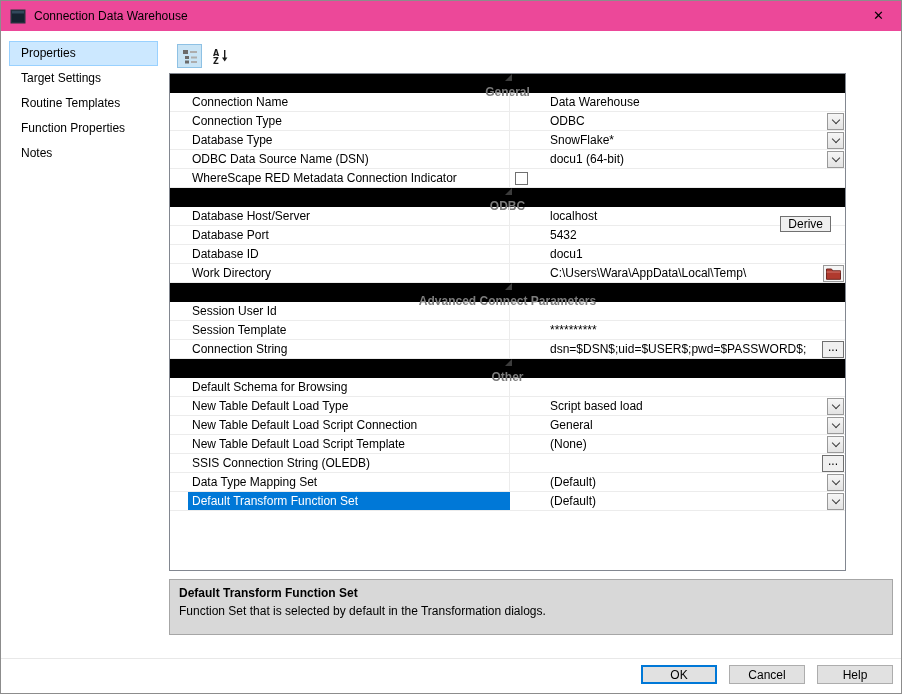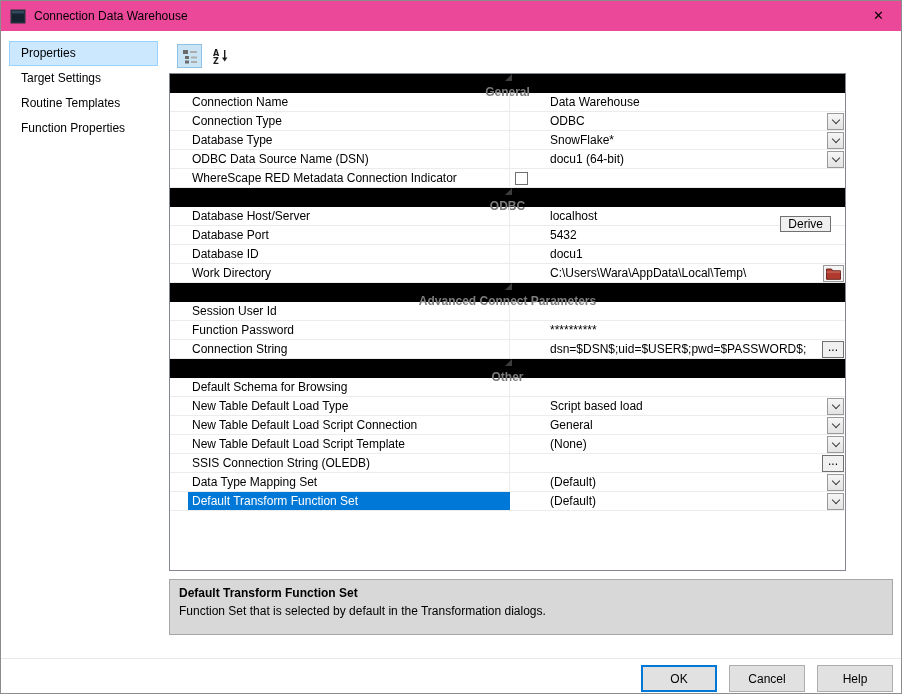--- a/index.html
+++ b/index.html
@@ -37,21 +37,21 @@
   .chev { width:6px; height:6px; border-right:1.5px solid #3c3c3c; border-bottom:1.5px solid #3c3c3c; transform:rotate(45deg); margin-top:-3px; }
   .ellipsis-btn { flex:0 0 22px; height:17px; margin-right:1px; border:1px solid #707070; background:#f0f0f0; font:inherit; line-height:10px; padding:0 0 4px 0; align-self:center; }
   .folder-btn { flex:0 0 21px; height:17px; margin-right:1px; border:1px solid #9a9a9a; background:#f5f5f5; padding:0; display:flex; align-items:center; justify-content:center; align-self:center; }
   .checkbox { width:13px; height:13px; border:1px solid #707070; background:#fff; margin-left:1px; display:inline-block; }
 
   .desc-panel { position:absolute; left:168px; top:578px; width:724px; height:56px; background:#d8d8d8; border:1px solid #a6a6a6; padding:6px 9px; }
   .desc-title { font-weight:bold; margin-bottom:4px; }
 
   .footer-sep { position:absolute; left:0; top:657px; width:100%; height:1px; background:#e8e8e8; }
   .footer { position:absolute; top:664px; right:8px; display:flex; gap:12px; }
-  .btn { width:76px; height:27px; background:#e1e1e1; border:1px solid #adadad; font:inherit; }
+  .btn { width:76px; height:19px; background:#e1e1e1; border:1px solid #adadad; font:inherit; }
   .btn.default { border:2px solid var(--accent); }
 </style>
 </head>
 <body>
 
 <div class="window">
 
   <div class="titlebar">
     <span class="app-icon">
       <svg width="16" height="15" viewBox="0 0 16 15">
@@ -62,20 +62,21 @@
     </span>
     <span class="title">Connection Data Warehouse</span>
     <button class="close-btn">✕</button>
   </div>
 
   <div class="sidebar" id="sidebar">
       <div class="side-item selected">Properties</div>
       <div class="side-item">Target Settings</div>
       <div class="side-item">Routine Templates</div>
       <div class="side-item">Function Properties</div>
+      <div class="side-item">Notes</div>
     </div>
 
   <div class="toolbar">
     <button class="tool-btn active">
       <svg width="16" height="16" viewBox="0 0 16 16">
         <rect x="1" y="2" width="5" height="4" fill="#6b6b6b"></rect>
         <rect x="8" y="3" width="7" height="2" fill="#adadad"></rect>
         <rect x="3" y="8" width="4" height="3" fill="#6b6b6b"></rect>
         <rect x="9" y="8.5" width="6" height="2" fill="#adadad"></rect>
         <rect x="3" y="12.5" width="4" height="3" fill="#6b6b6b"></rect>
@@ -183,21 +184,21 @@
       <div class="row cat-row">
         <span class="tri"></span>
         <span class="cat-label">Advanced Connect Parameters</span>
       </div>
       <div class="row prop-row">
         <span class="gutter"></span>
         <span class="plabel">Session User Id</span>
       </div>
       <div class="row prop-row">
         <span class="gutter"></span>
-        <span class="plabel">Function Password</span>
+        <span class="plabel">Session Template</span>
         <span class="pvalue">
           <span class="vtext">**********</span>
         </span>
       </div>
       <div class="row prop-row">
         <span class="gutter"></span>
         <span class="plabel">Connection String</span>
         <span class="pvalue">
           <span class="vtext">dsn=$DSN$;uid=$USER$;pwd=$PASSWORD$;</span>
           <button class="ellipsis-btn">...</button>

